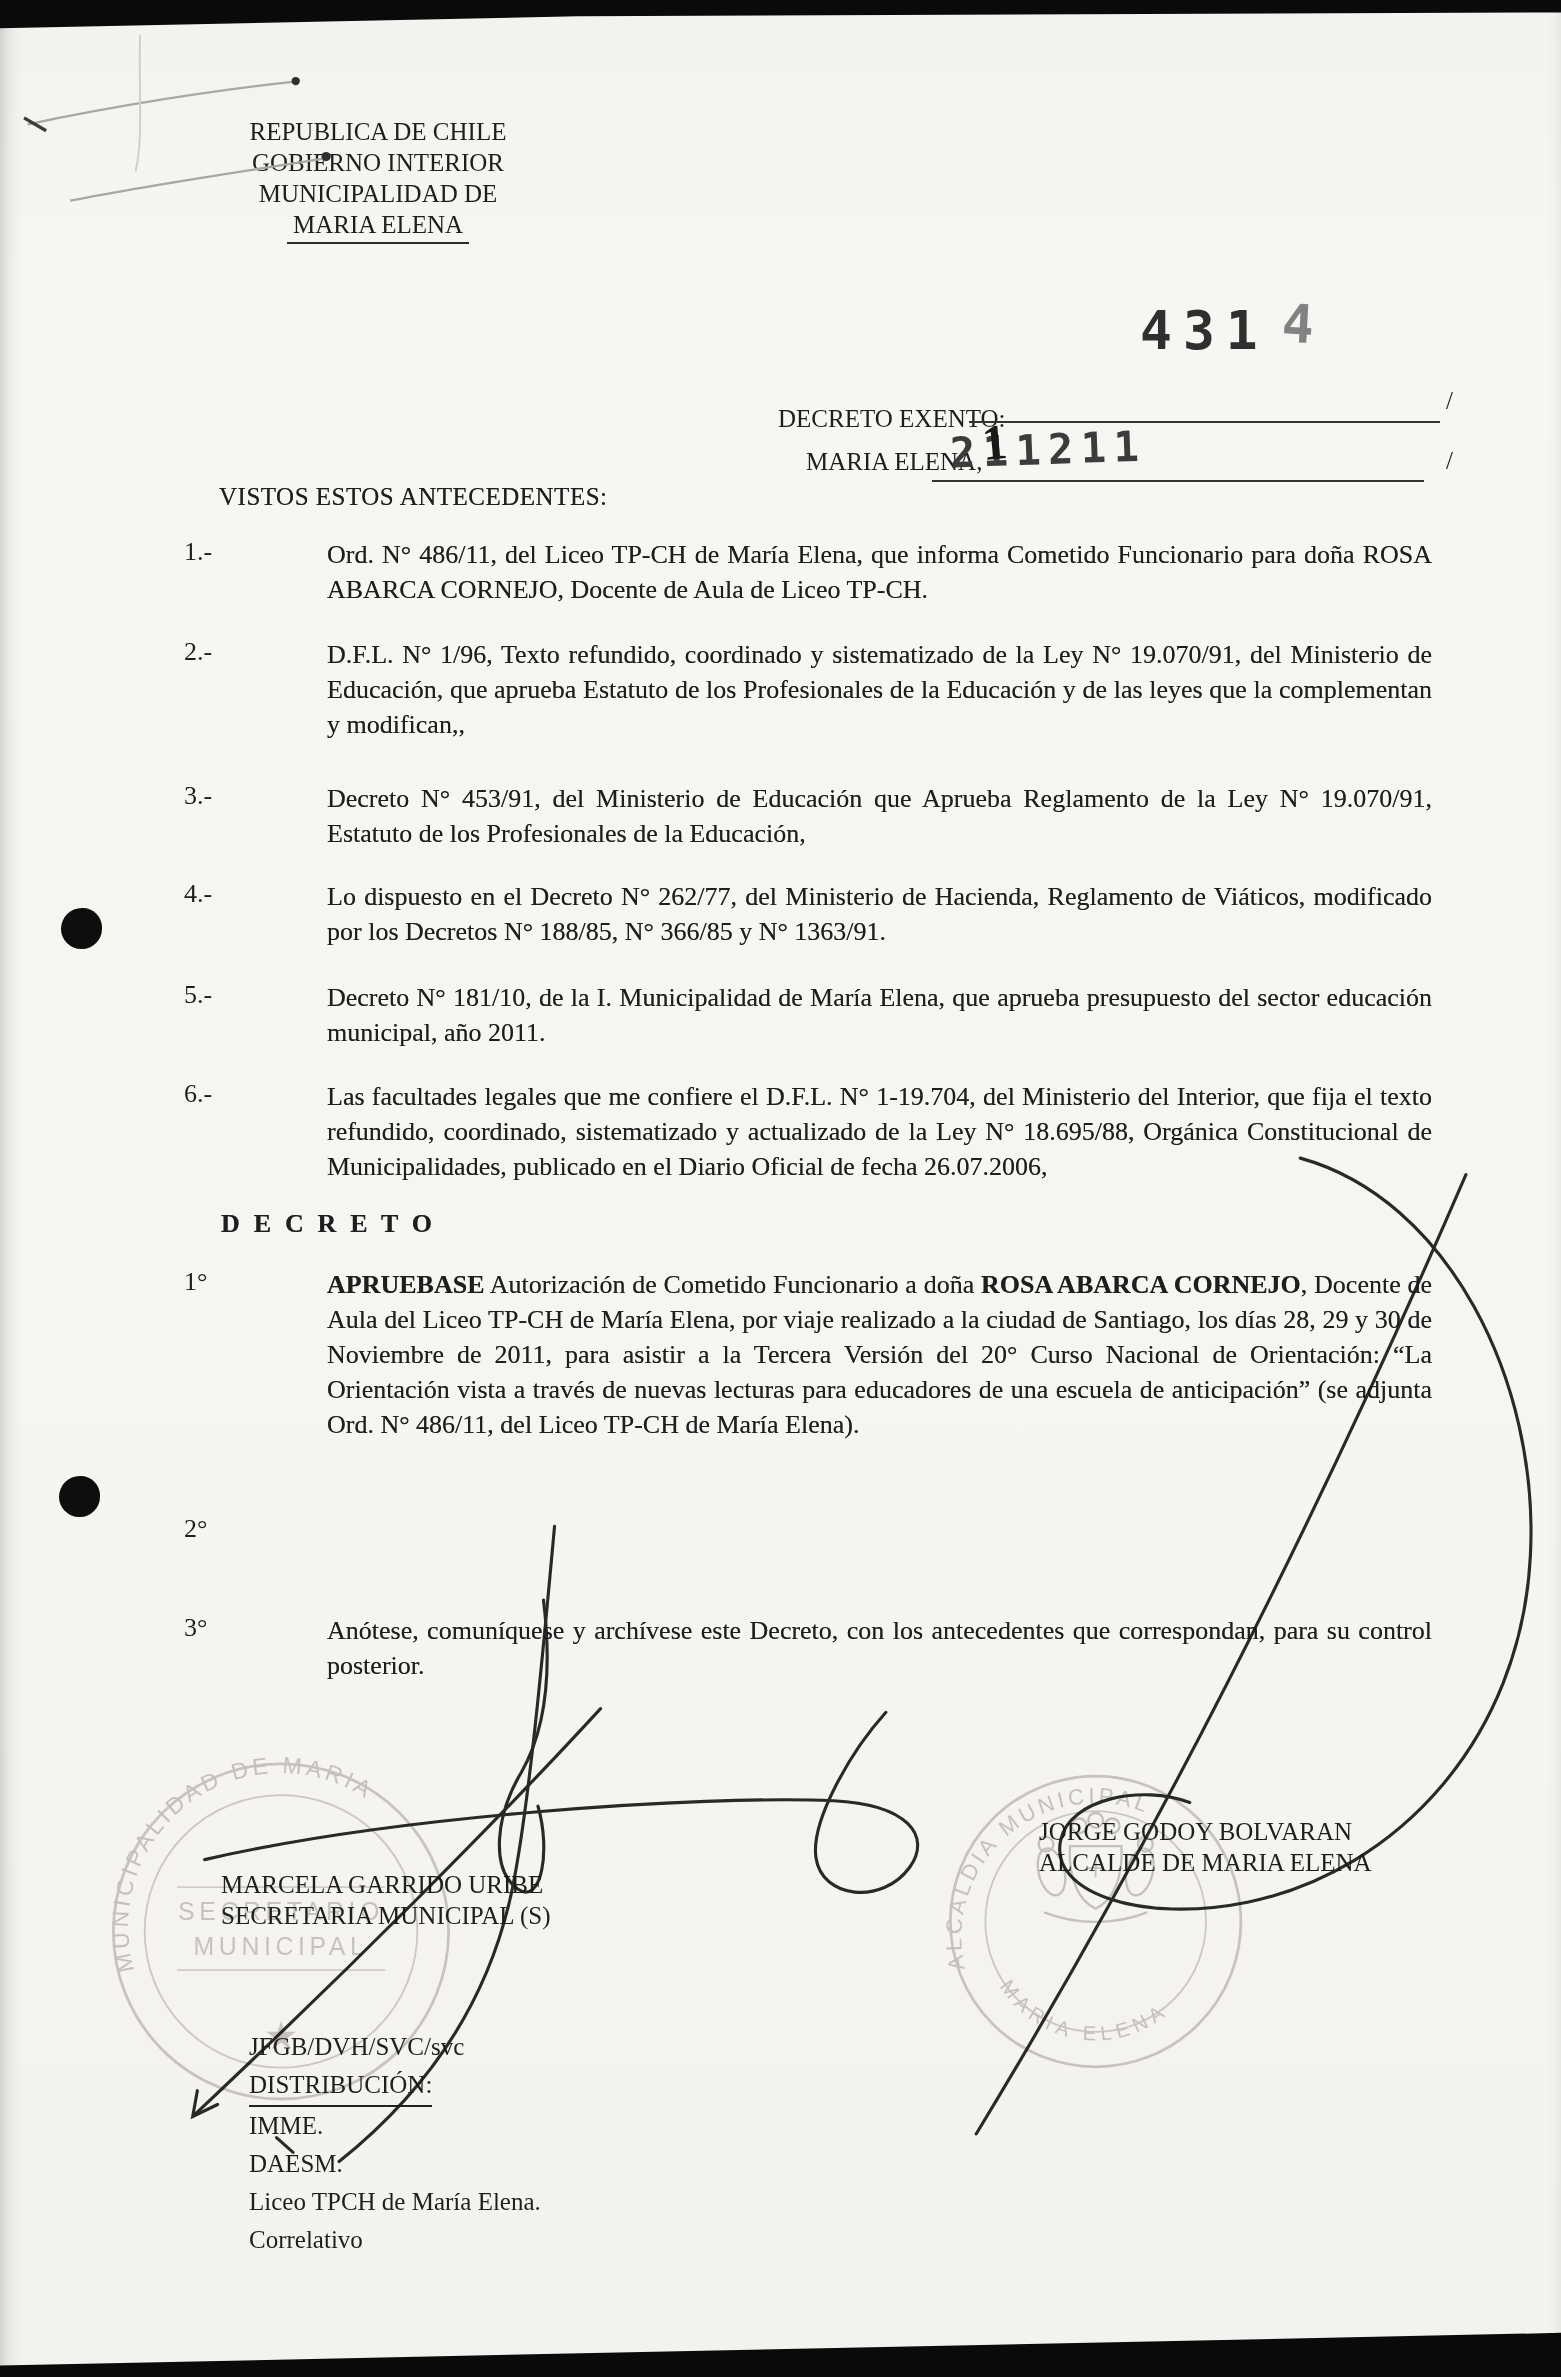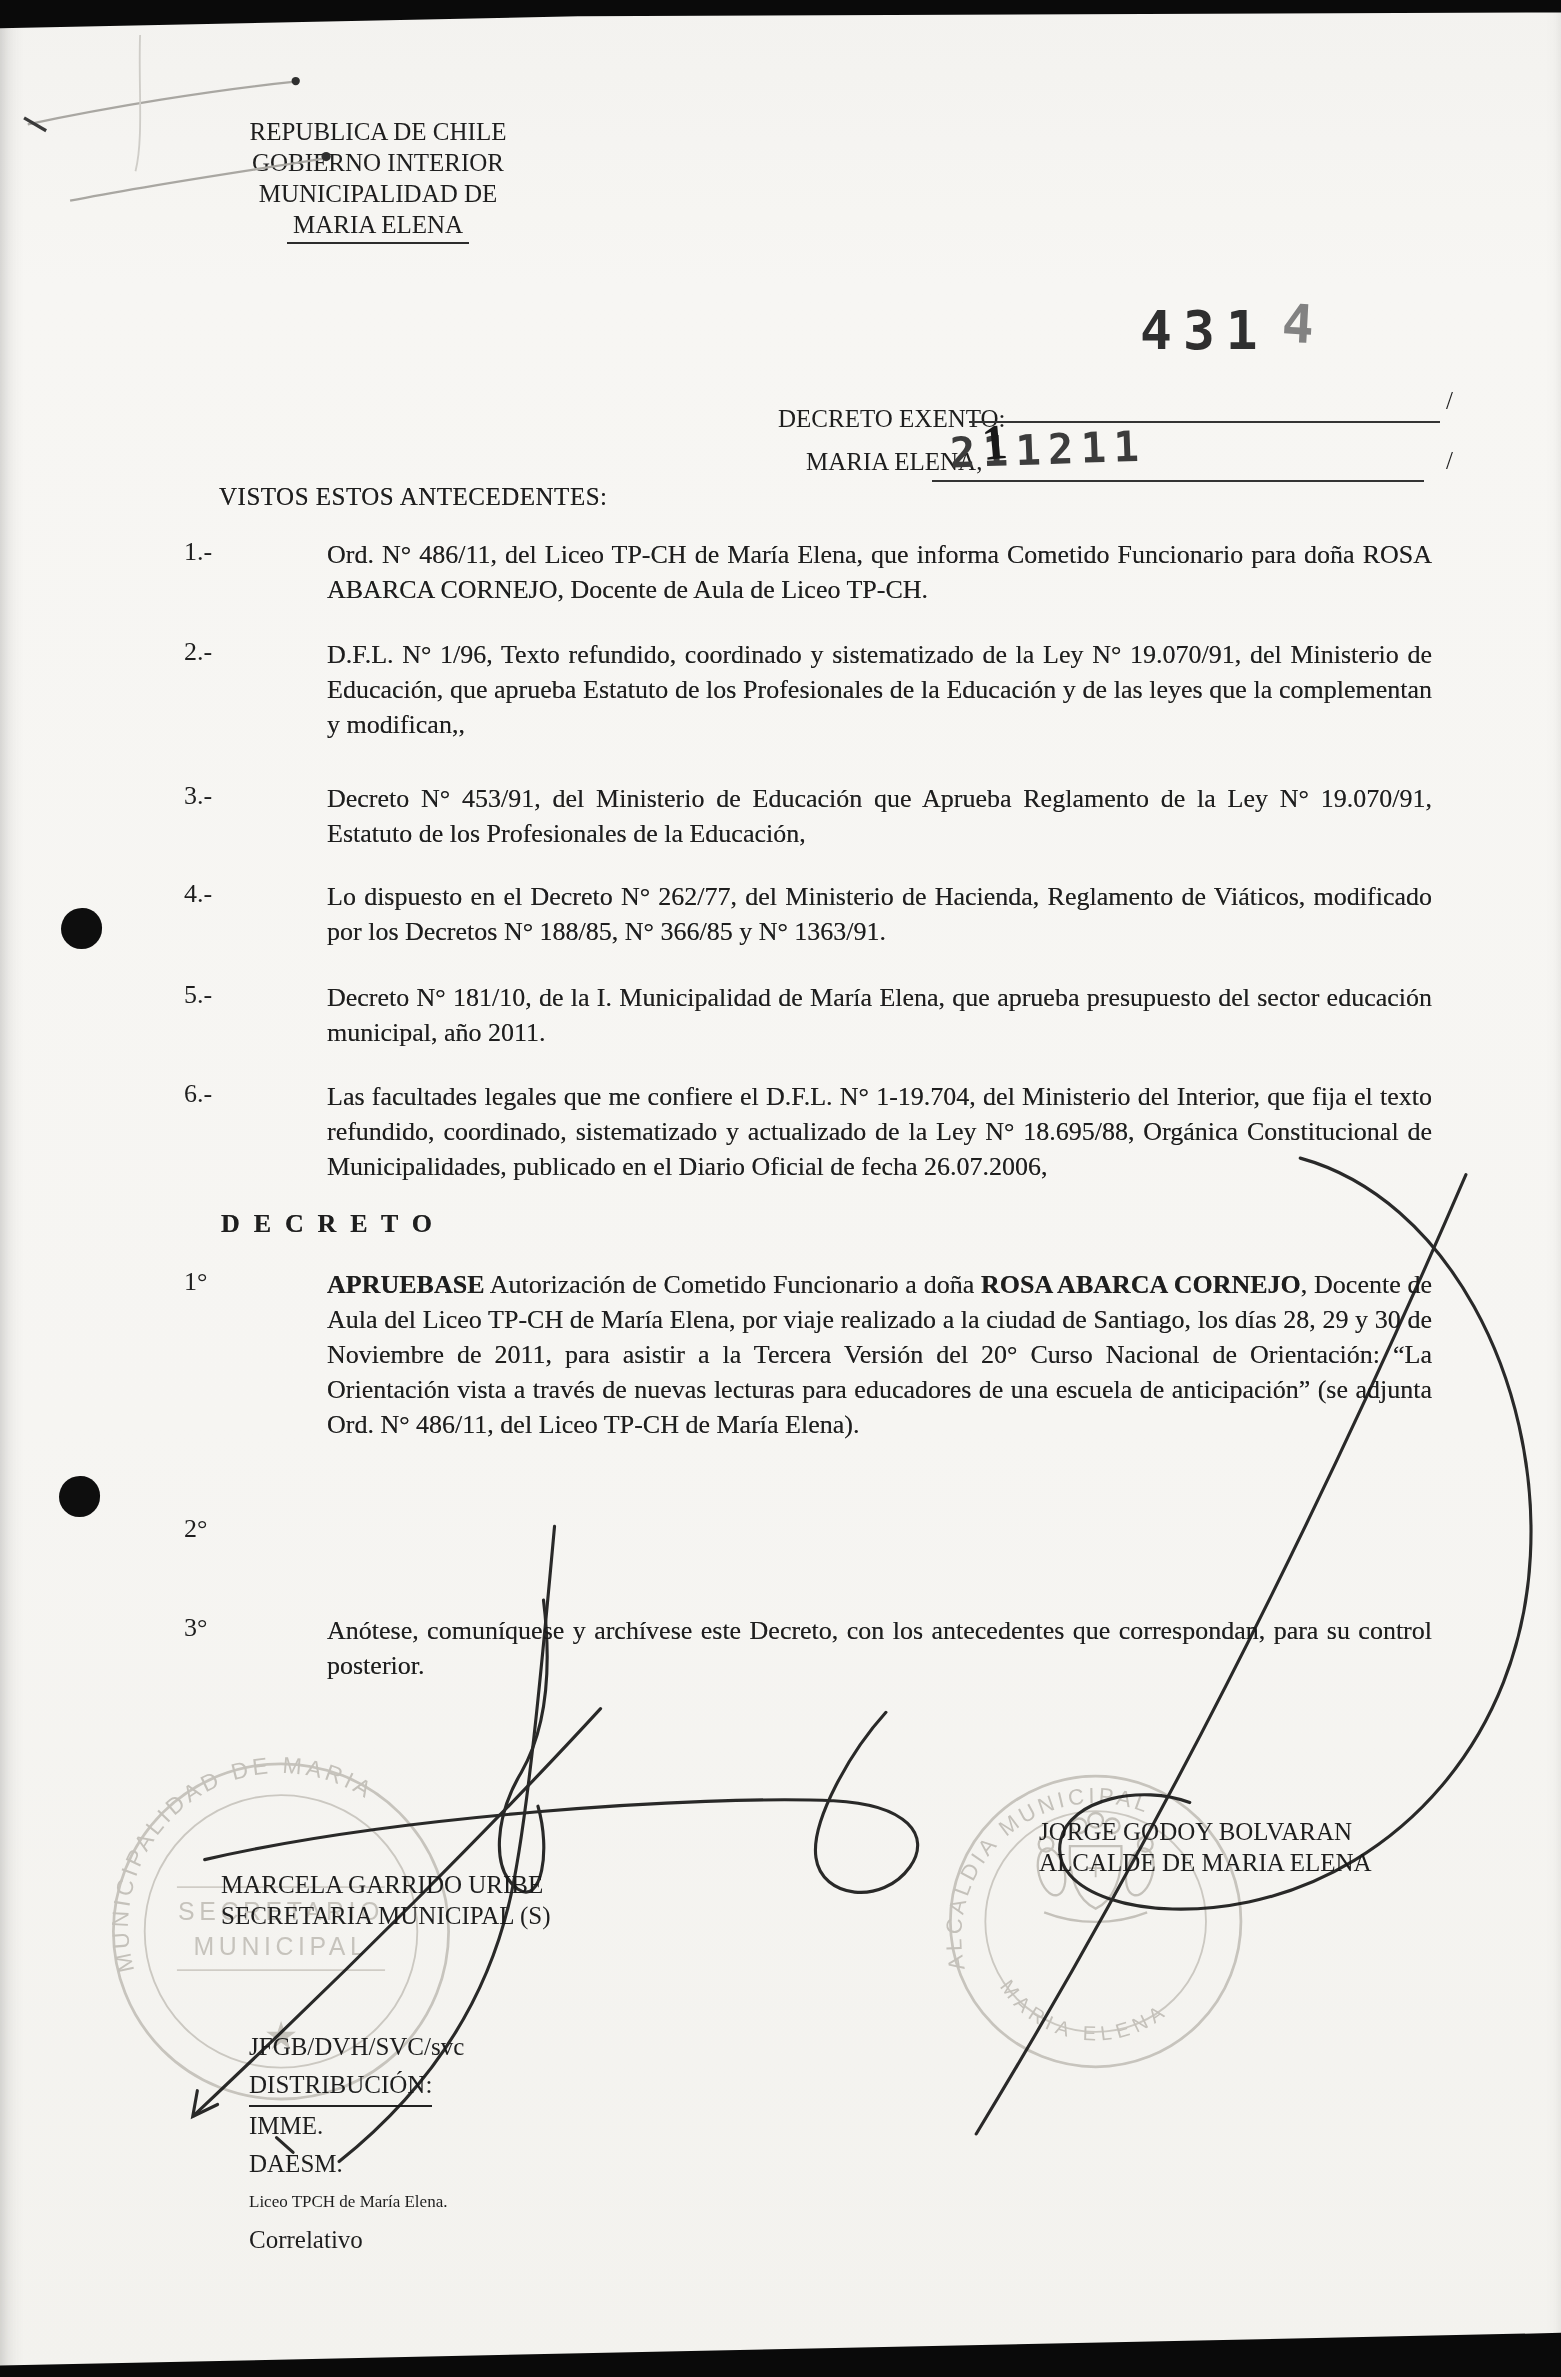--- a/index.html
+++ b/index.html
@@ -20,21 +20,21 @@
   
   .item{position:absolute;left:184px;width:1252px;}
   .item .num{position:absolute;left:0;top:0;font-size:26px;}
   .item .body{margin-left:143px;width:1105px;text-align:justify;font-size:26px;line-height:35px;text-shadow:0 0 0.6px rgba(25,25,25,.6);font-family:Liberation Serif, serif;}
   .bold{font-weight:bold;}
   
   .sigblock{font-size:25px;line-height:31px;}
   
   #footer{left:224px;top:2028px;font-size:25px;line-height:38px;margin-left:25px;}
   #footer .ulab{display:inline-block;border-bottom:2.3px solid #222;padding-bottom:0.9px;}
-  .small{font-size:17px;}
+  .small{font-size:25px;}
   
   #bar-top{left:0;top:0;width:1562px;height:29.5px;background:#0a0a0a;
     clip-path:polygon(0 0,100% 0,100% 42%,37% 55%,0 96%);z-index:8;}
   #bar-bottom{left:0;bottom:0;width:1562px;height:48px;background:#0a0a0a;
     clip-path:polygon(0 76%,100% 8%,100% 100%,0 100%);z-index:8;}
   .hole{position:absolute;width:41px;height:41px;background:#0e0e0e;border-radius:52% 48% 50% 50%;z-index:5;}
   .stampsvg{opacity:.72;z-index:1;}
   #content{z-index:2;}
   #sig-svg{z-index:6;}
   #pencil-svg{z-index:3;}

